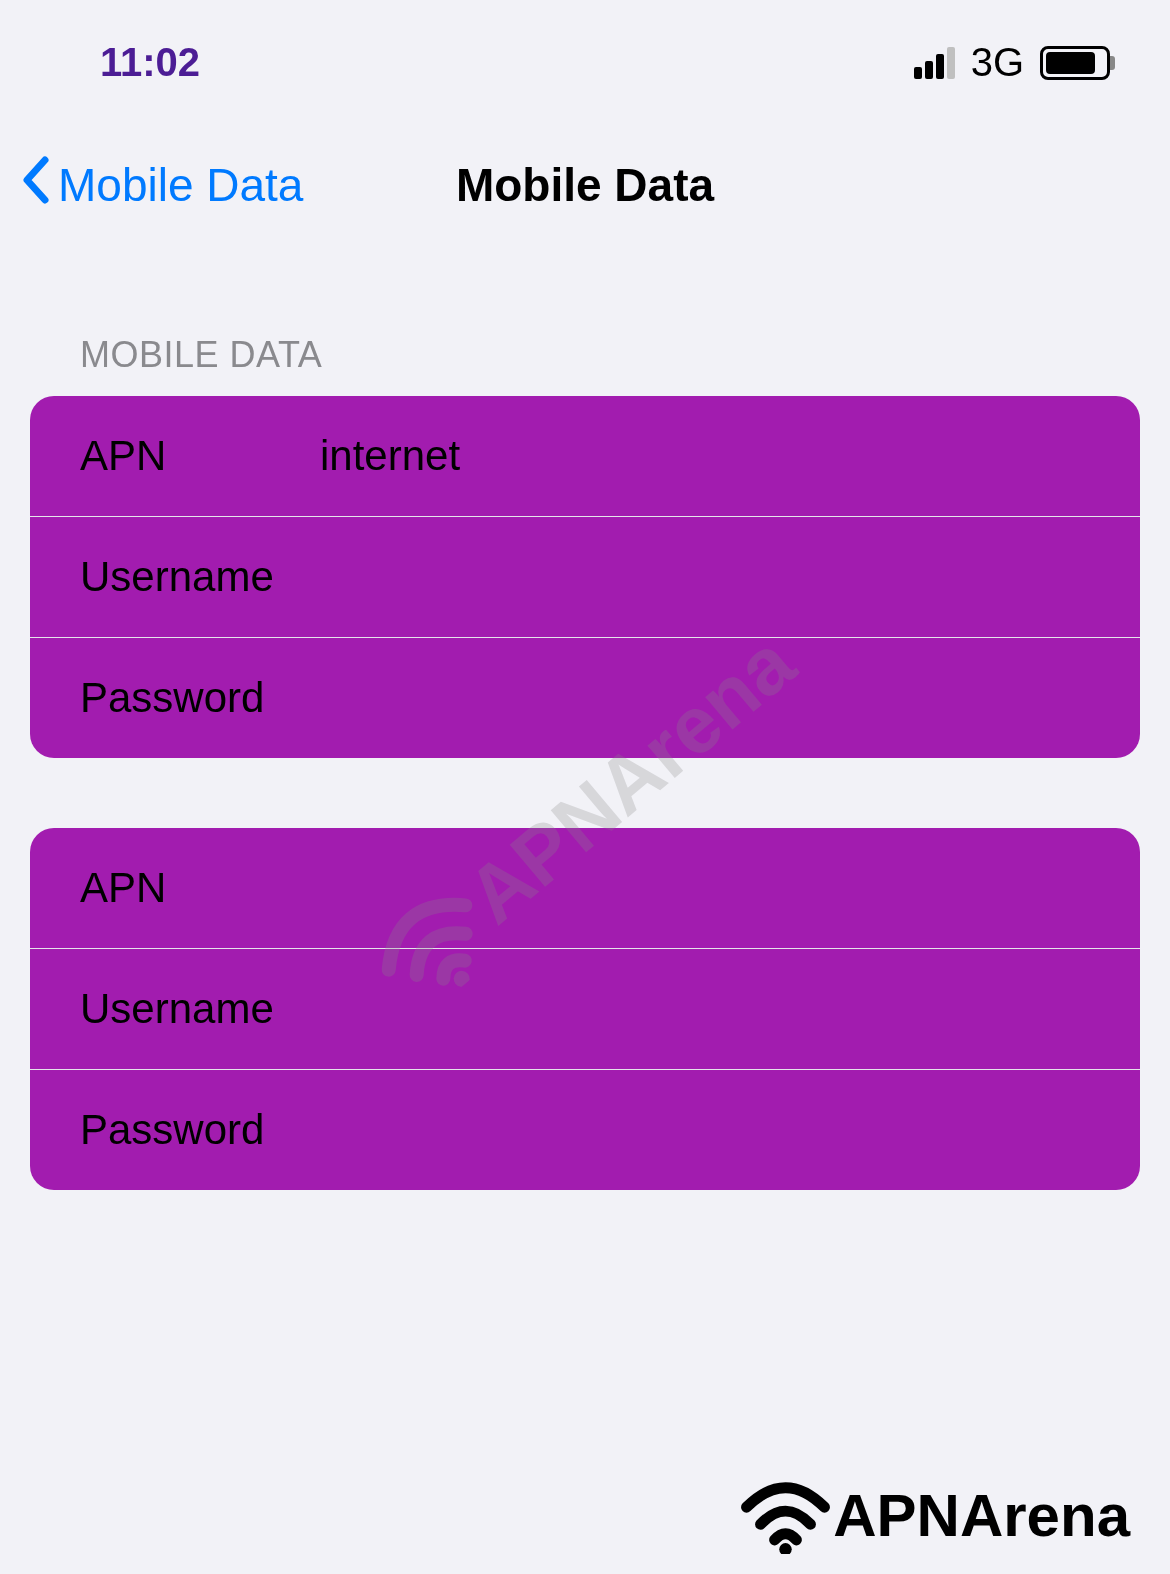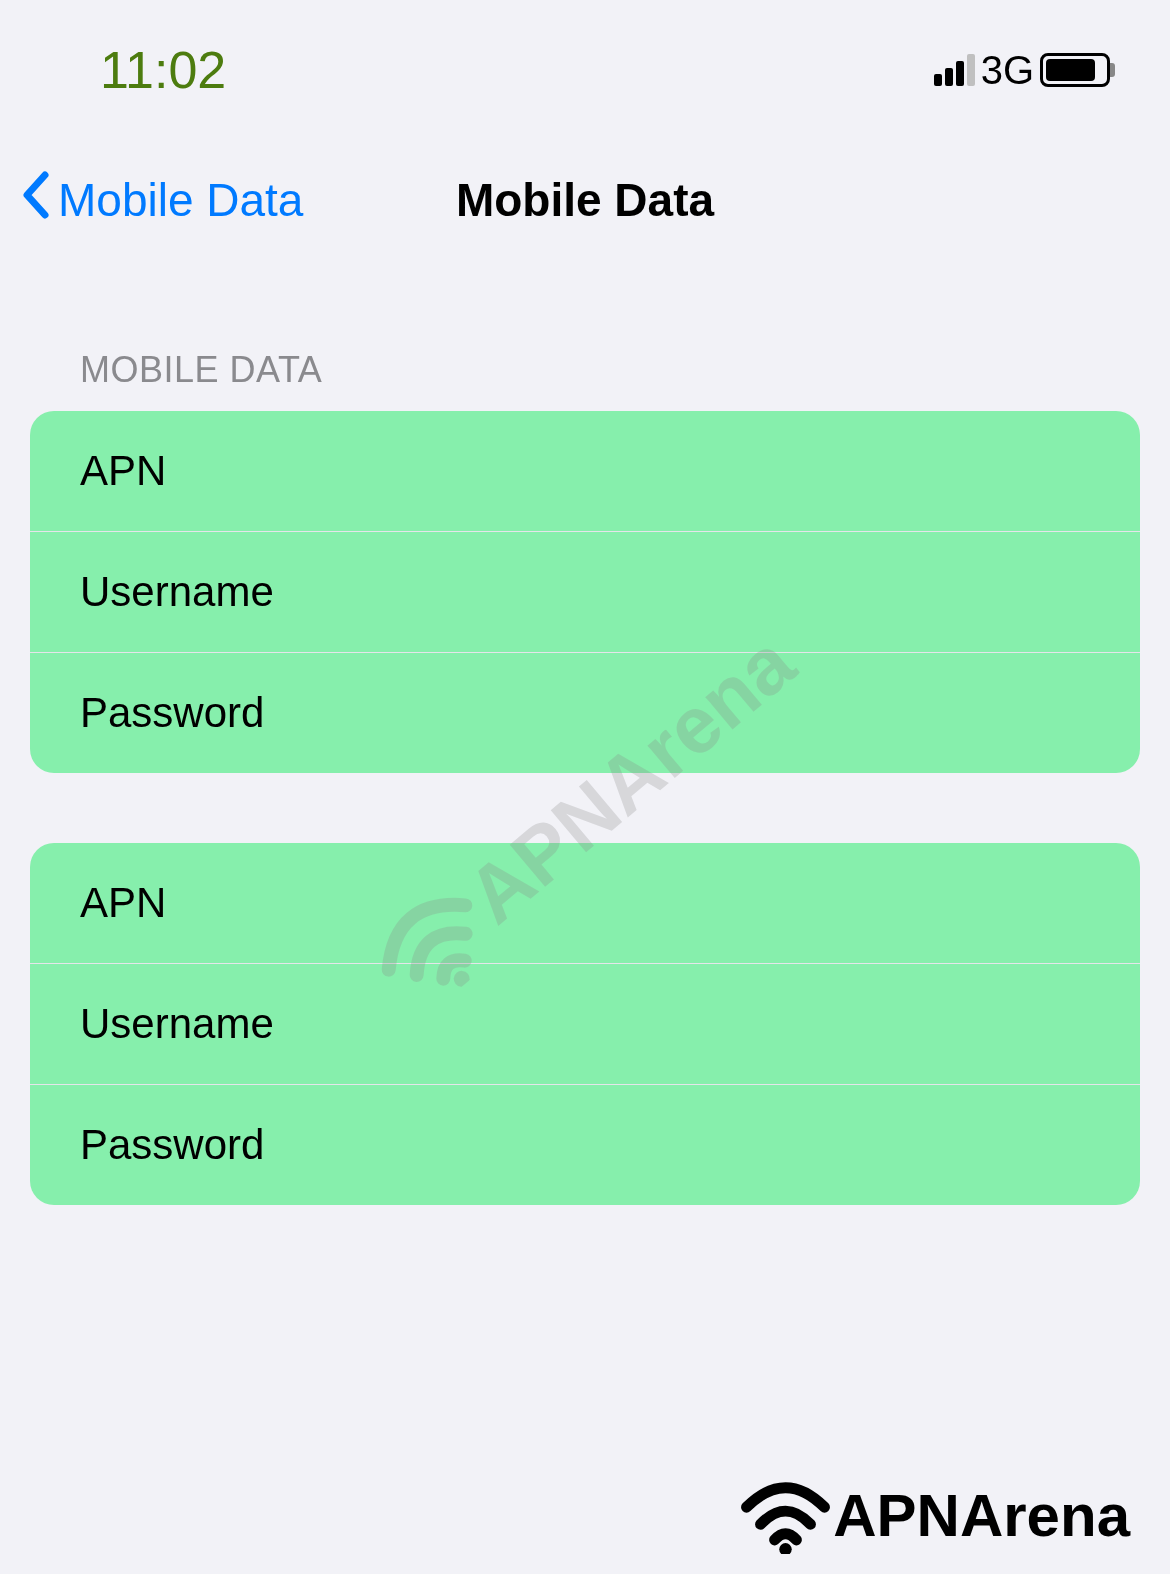--- a/index.html
+++ b/index.html
@@ -15,27 +15,28 @@
       position: relative;
       overflow: hidden;
     }
     .status-bar {
       display: flex;
       justify-content: space-between;
       align-items: center;
       padding: 40px 60px 20px 100px;
     }
     .status-time {
-      font-size: 52px;
-      font-weight: 400;
-      color: #4d7c0f;
+      font-size: 40px;
+      font-weight: 700;
+      color: #4c1d95;
     }
     .status-right {
       display: flex;
       align-items: center;
+      gap: 10px;
     }
     .signal-bars {
       display: flex;
       align-items: flex-end;
       gap: 3px;
     }
     .signal-bar {
       width: 8px;
       background-color: #000;
       border-radius: 2px;
@@ -113,21 +114,21 @@
     }
     .section-header {
       font-size: 36px;
       font-weight: 400;
       color: #8a8a8e;
       padding: 0 80px 20px 80px;
       text-transform: uppercase;
       letter-spacing: 0.5px;
     }
     .settings-group {
-      background-color: #86efac;
+      background-color: #a21caf;
       border-radius: 24px;
       margin: 0 30px;
       overflow: hidden;
     }
     .settings-row {
       display: flex;
       align-items: center;
       padding: 36px 50px;
       border-bottom: 1px solid #e5e5ea;
     }
@@ -212,20 +213,21 @@
     <span class="back-label">Mobile Data</span>
   </div>
   <div class="nav-title">Mobile Data</div>
 </div>
 
 <div class="section">
   <div class="section-header">MOBILE DATA</div>
   <div class="settings-group">
     <div class="settings-row">
       <div class="row-label">APN</div>
+      <input class="row-input" type="text" value="internet" style="">
     </div>
     <div class="settings-row">
       <div class="row-label">Username</div>
       <input class="row-input" type="text" value="" style="">
     </div>
     <div class="settings-row">
       <div class="row-label">Password</div>
       <input class="row-input" type="password" value="" style="">
     </div>
   </div>

